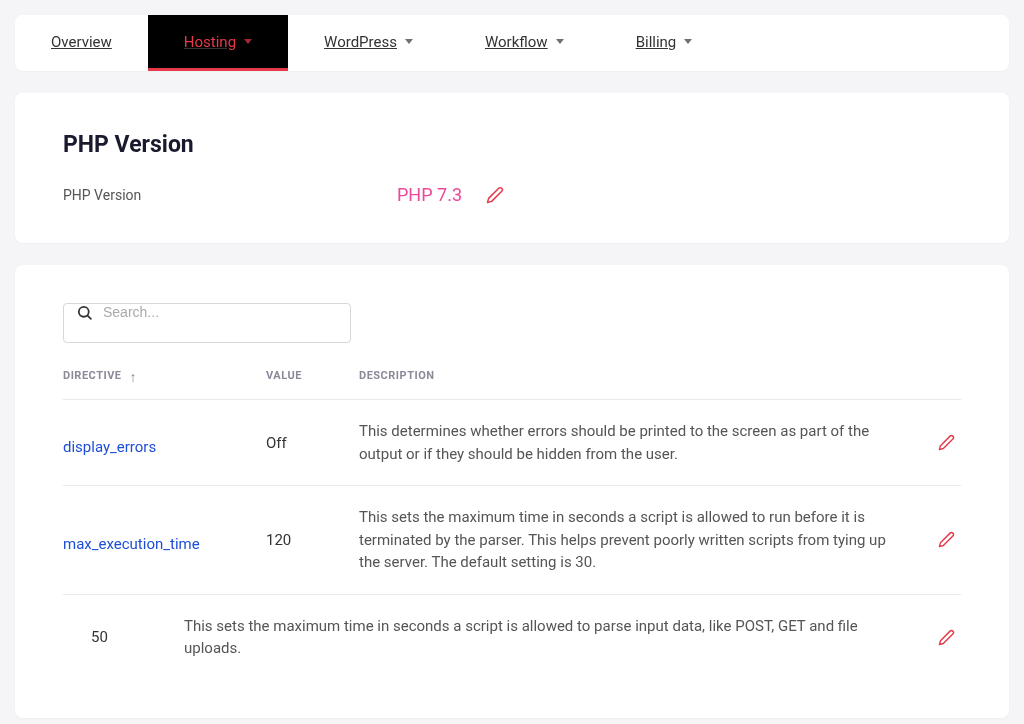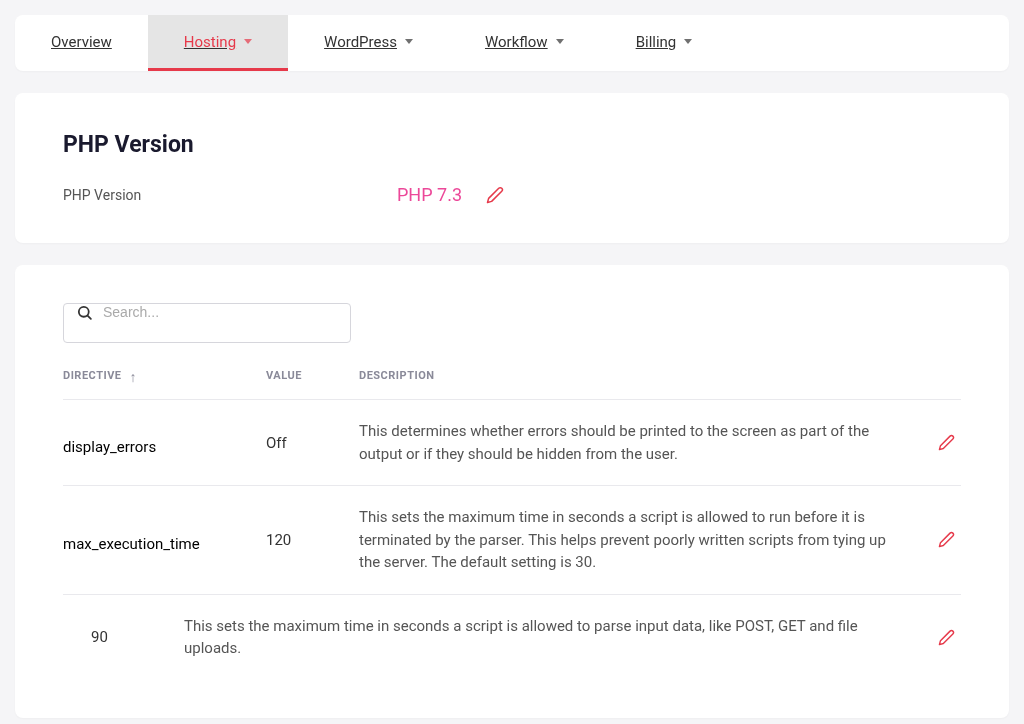--- a/index.html
+++ b/index.html
@@ -36,21 +36,21 @@
       align-items: center;
       gap: 8px;
       font-size: 15px;
       color: #333;
       cursor: pointer;
       position: relative;
       border-bottom: 3px solid transparent;
     }
 
     .tab.active {
-      background: #e5e5e5;
+      background: #000000;
       color: #e6394a;
       border-bottom: 3px solid #e6394a;
     }
 
     .caret {
       display: inline-block;
       width: 0;
       height: 0;
       border-left: 4px solid transparent;
       border-right: 4px solid transparent;
@@ -152,21 +152,21 @@
     .config-row {
       display: flex;
       align-items: center;
       padding: 20px 0;
       border-top: 1px solid #e9e9ed;
       font-size: 15px;
       color: #444;
     }
 
     .config-row .col-directive {
-      color: #000000;
+      color: #1d4ed8;
       margin-top: 8px;
     }
 
     .config-row .col-value {
       color: #333;
     }
 
     .config-row .col-description {
       color: #555;
       line-height: 1.5;
@@ -251,21 +251,21 @@
       <div class="col-value">120</div>
       <div class="col-description">This sets the maximum time in seconds a script is allowed to run before it is terminated by the parser. This helps prevent poorly written scripts from tying up the server. The default setting is 30.</div>
       <div class="col-action">
         <svg width="17" height="17" viewBox="0 0 24 24" fill="none" stroke="currentColor" stroke-width="2" stroke-linecap="round" stroke-linejoin="round">
           <path d="M17 3a2.8 2.8 0 1 1 4 4L7.5 20.5 2 22l1.5-5.5L17 3z"></path>
         </svg>
       </div>
     </div>
 
     <div class="config-row">
-      <div class="col-value">90</div>
+      <div class="col-value">50</div>
       <div class="col-description">This sets the maximum time in seconds a script is allowed to parse input data, like POST, GET and file uploads.</div>
       <div class="col-action">
         <svg width="17" height="17" viewBox="0 0 24 24" fill="none" stroke="currentColor" stroke-width="2" stroke-linecap="round" stroke-linejoin="round">
           <path d="M17 3a2.8 2.8 0 1 1 4 4L7.5 20.5 2 22l1.5-5.5L17 3z"></path>
         </svg>
       </div>
     </div>
 
   </div>
 </div>

